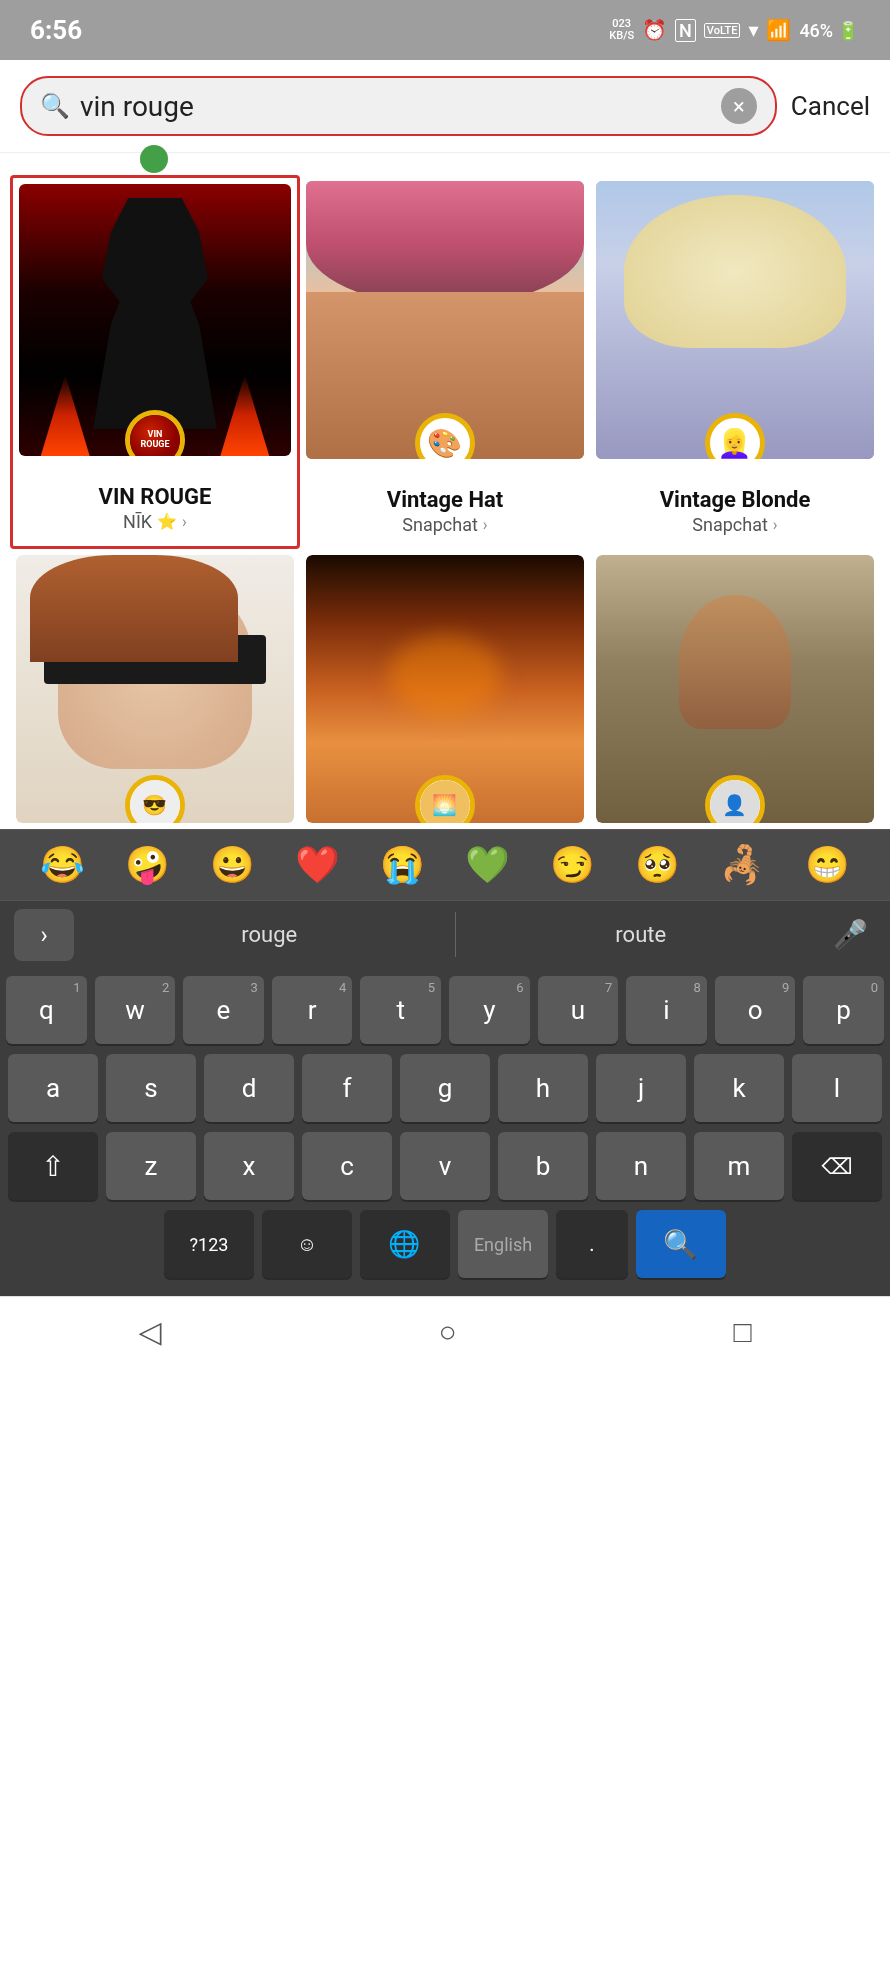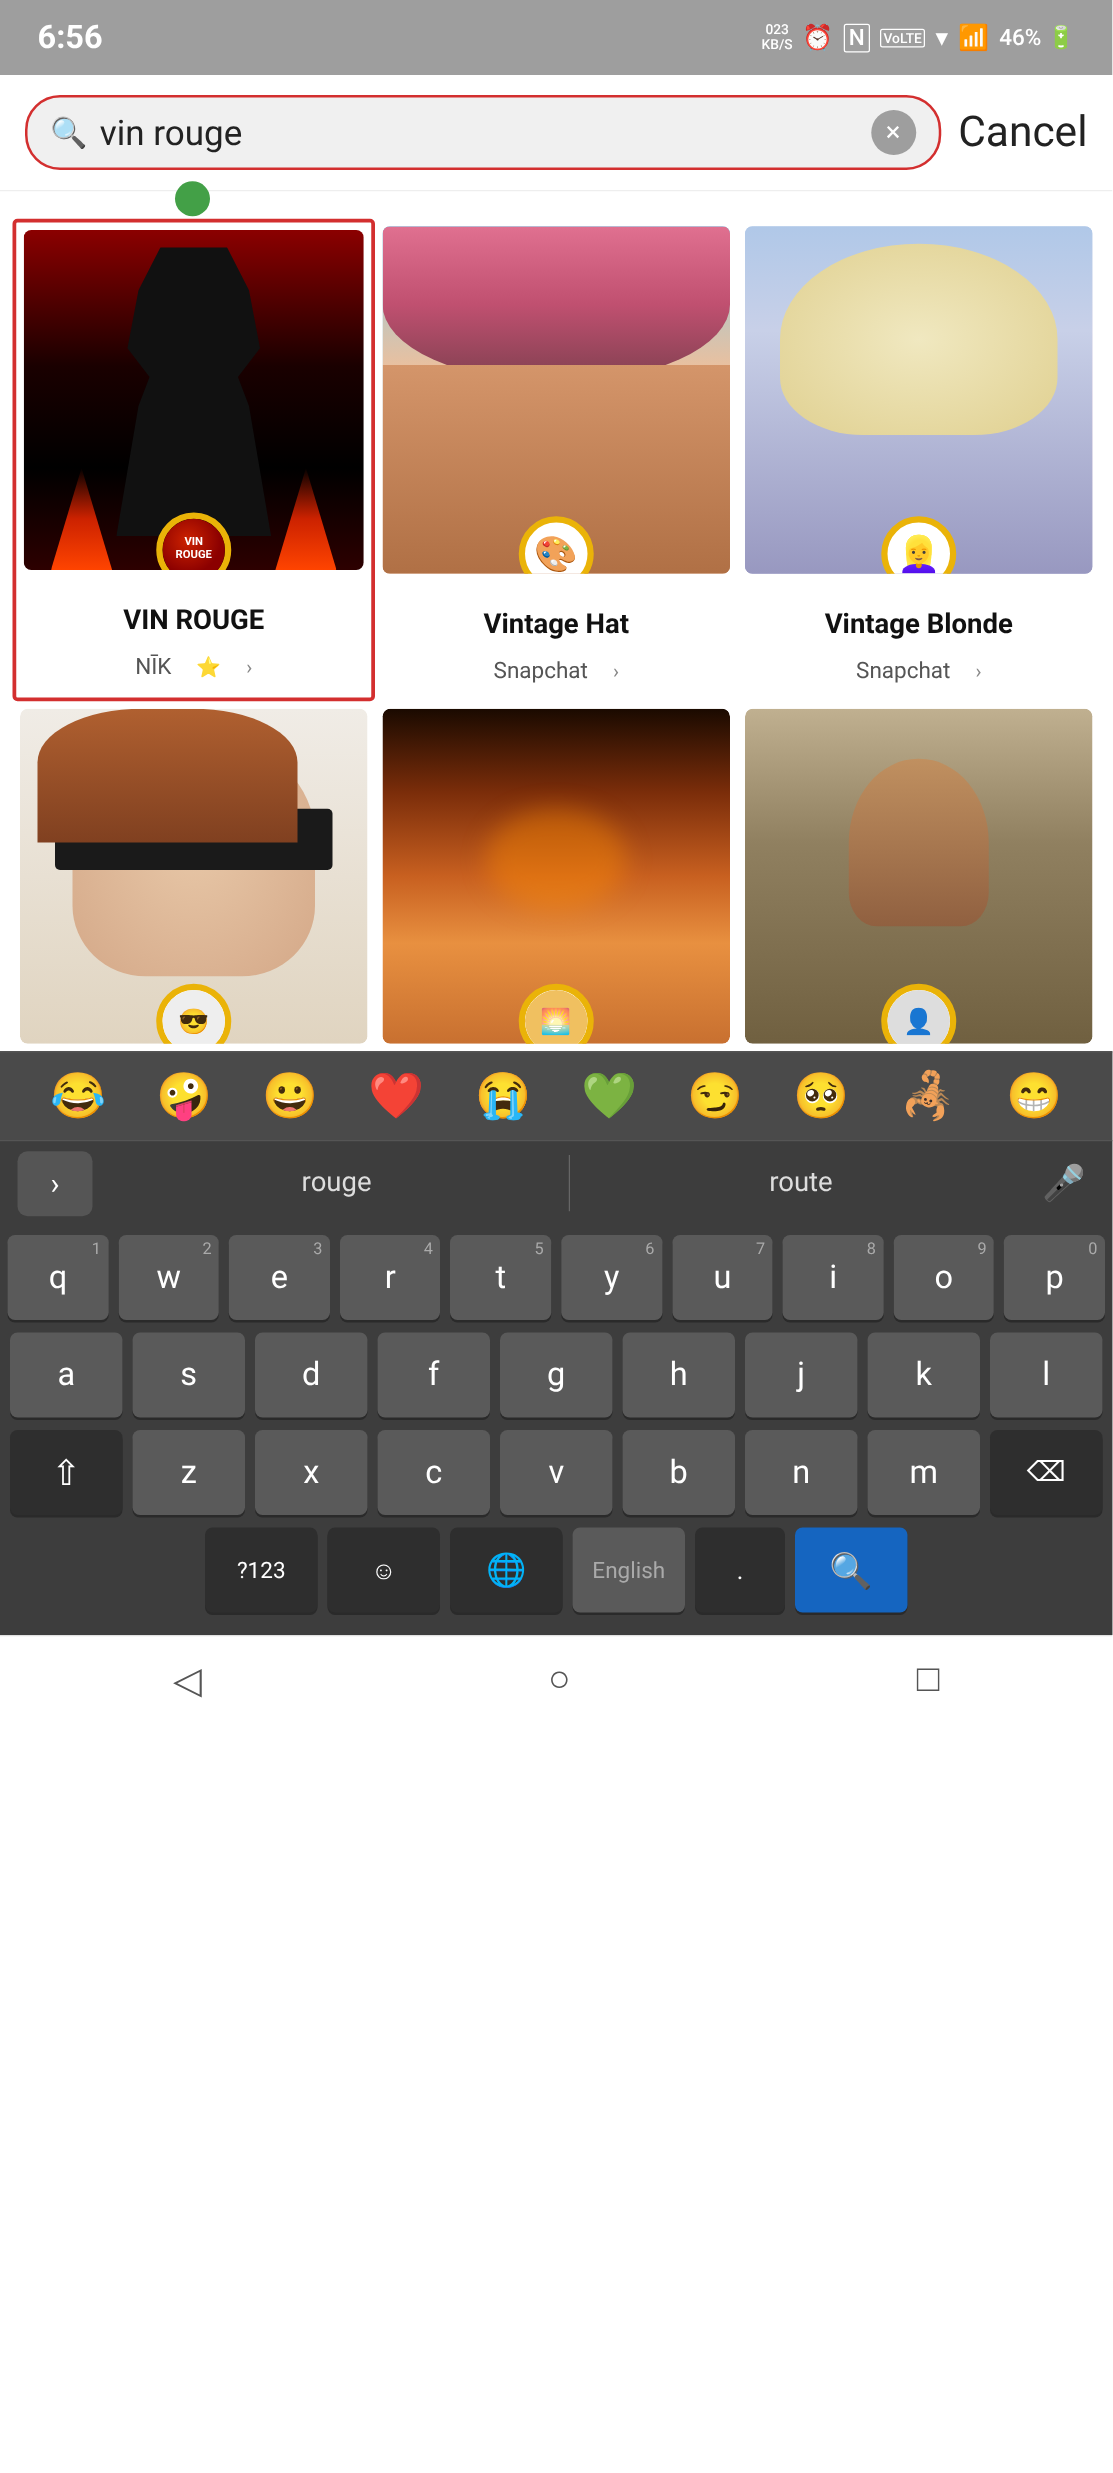--- a/index.html
+++ b/index.html
@@ -58,21 +58,21 @@
       background: #9e9e9e;
       border-radius: 50%;
       display: flex;
       align-items: center;
       justify-content: center;
       color: #fff;
       font-size: 22px;
       cursor: pointer;
     }
     .cancel-btn {
-      font-size: 34px;
+      font-size: 26px;
       color: #222;
       font-weight: 400;
       cursor: pointer;
       white-space: nowrap;
     }
 
     
     .green-dot-row {
       display: flex;
       justify-content: flex-start;
@@ -201,22 +201,22 @@
       font-weight: bold;
       color: #111;
       margin-top: 18px;
       text-align: center;
     }
     .result-sub {
       font-size: 18px;
       color: #555;
       display: flex;
       align-items: center;
-      gap: 20px;
-      margin-top: 14px;
+      gap: 5px;
+      margin-top: 2px;
     }
     .chevron { font-size: 16px; color: #888; }
     .star-icon { color: #f5c518; font-size: 16px; }
 
     
     .keyboard-area {
       background: #3d3d3d;
       position: relative;
     }
 

